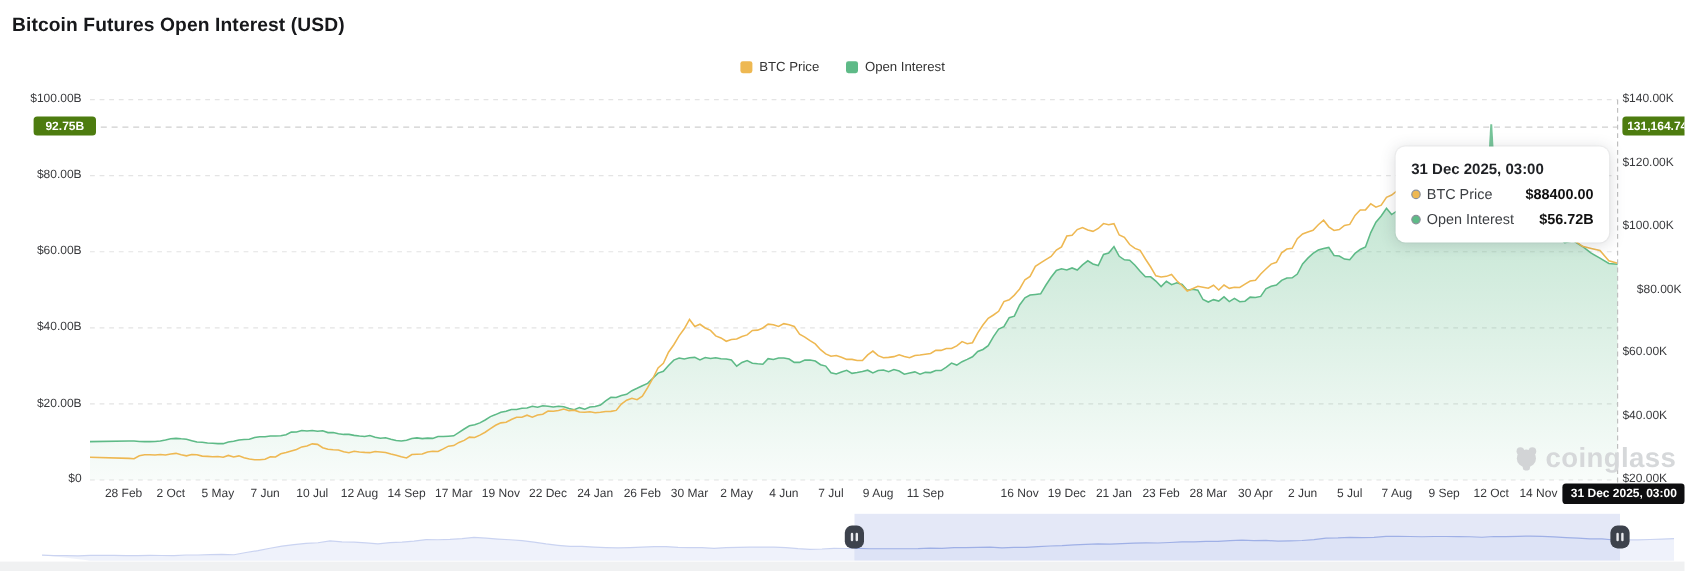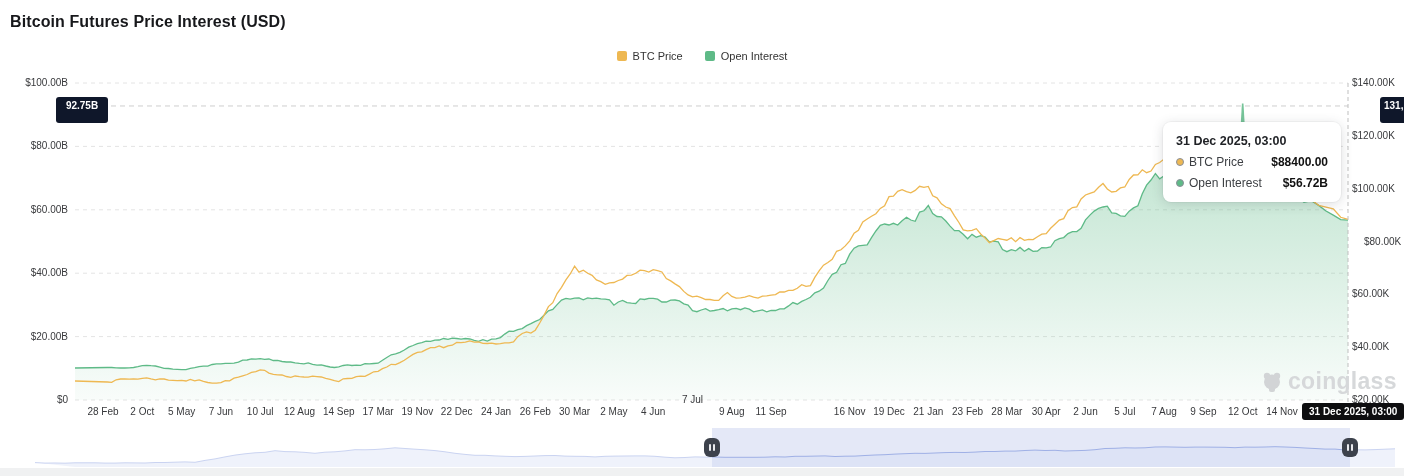--- a/index.html
+++ b/index.html
@@ -15,22 +15,22 @@
   .legend-label { font-size:11px; color:#333; }
 
   #main-chart-svg, #nav-svg { position:absolute; left:0; display:block; }
   #main-chart-svg { top:0; }
   #nav-svg { top:428px; }
 
   .axis-label { position:absolute; font-size:10px; color:#38393c; white-space:nowrap; }
   .axis-label.left { width:62px; text-align:right; }
   .axis-label.x { width:64px; text-align:center; }
 
-  .ath-badge { position:absolute; height:26px; line-height:18px; background:#0f172a; color:#fff;
-               font-size:10px; font-weight:700; text-align:center; border-radius:3px; overflow:hidden; white-space:nowrap;margin-left:28px; }
+  .ath-badge { position:absolute; height:16px; line-height:18px; background:#4d7c0f; color:#fff;
+               font-size:10px; font-weight:700; text-align:center; border-radius:3px; overflow:hidden; white-space:nowrap; }
   .ath-badge.right { text-align:left; padding-left:4px; border-radius:3px 0 0 3px; }
 
   .date-badge { position:absolute; left:1302px; top:403px; height:17px; line-height:17px; padding:0 7px;
                 background:#0e0e10; color:#fff; font-size:10px; font-weight:700; border-radius:3px; white-space:nowrap; }
 
   .watermark { position:absolute; display:flex; align-items:center; gap:6px; }
   .watermark-text { font-size:23px; font-weight:700; color:#d6d8da; letter-spacing:.3px; }
 
   .tooltip { position:absolute; left:1163px; top:122px; width:178px; background:#fff; border-radius:8px;
              box-shadow:0 2px 12px rgba(60,64,80,.18), 0 0 0 1px rgba(0,0,0,.03); padding:12px 13px 12px 13px; z-index:5; }
@@ -45,21 +45,21 @@
                 display:flex; align-items:center; justify-content:center; gap:2px; cursor:ew-resize; z-index:4; }
   .nav-handle i { display:block; width:2px; height:7px; background:#e9eaee; border-radius:1px; }
 
   .bottom-strip { position:absolute; left:0; top:468px; width:1404px; height:8px; background:#f0f1f2; }
 </style>
 </head>
 <body>
 
 <div class="stage">
 
-  <div class="chart-title">Bitcoin Futures Price Interest (USD)</div>
+  <div class="chart-title">Bitcoin Futures Open Interest (USD)</div>
 
   <div class="legend">
     <div class="legend-item">
       <span class="legend-marker" id="legend-marker-0" style="background: rgb(238, 184, 82);"></span>
       <span class="legend-label">BTC Price</span>
     </div>
     <div class="legend-item">
       <span class="legend-marker" id="legend-marker-1" style="background: rgb(94, 186, 135);"></span>
       <span class="legend-label">Open Interest</span>
     </div>
@@ -108,21 +108,21 @@
       <div class="axis-label x" style="left: 267.5px; top: 406px;">12 Aug</div>
       <div class="axis-label x" style="left: 306.8px; top: 406px;">14 Sep</div>
       <div class="axis-label x" style="left: 346.1px; top: 406px;">17 Mar</div>
       <div class="axis-label x" style="left: 385.4px; top: 406px;">19 Nov</div>
       <div class="axis-label x" style="left: 424.7px; top: 406px;">22 Dec</div>
       <div class="axis-label x" style="left: 464px; top: 406px;">24 Jan</div>
       <div class="axis-label x" style="left: 503.3px; top: 406px;">26 Feb</div>
       <div class="axis-label x" style="left: 542.6px; top: 406px;">30 Mar</div>
       <div class="axis-label x" style="left: 581.9px; top: 406px;">2 May</div>
       <div class="axis-label x" style="left: 621.2px; top: 406px;">4 Jun</div>
-      <div class="axis-label x" style="left: 660.5px; top: 394px;">7 Jul</div>
+      <div class="axis-label x" style="left: 660.5px; top: 406px;">7 Jul</div>
       <div class="axis-label x" style="left: 699.8px; top: 406px;">9 Aug</div>
       <div class="axis-label x" style="left: 739.1px; top: 406px;">11 Sep</div>
       <div class="axis-label x" style="left: 778.4px; top: 406px; margin-top: 35px;">14 Oct</div>
       <div class="axis-label x" style="left: 817.7px; top: 406px;">16 Nov</div>
       <div class="axis-label x" style="left: 857px; top: 406px;">19 Dec</div>
       <div class="axis-label x" style="left: 896.3px; top: 406px;">21 Jan</div>
       <div class="axis-label x" style="left: 935.6px; top: 406px;">23 Feb</div>
       <div class="axis-label x" style="left: 974.9px; top: 406px;">28 Mar</div>
       <div class="axis-label x" style="left: 1014.2px; top: 406px;">30 Apr</div>
       <div class="axis-label x" style="left: 1053.5px; top: 406px;">2 Jun</div>

